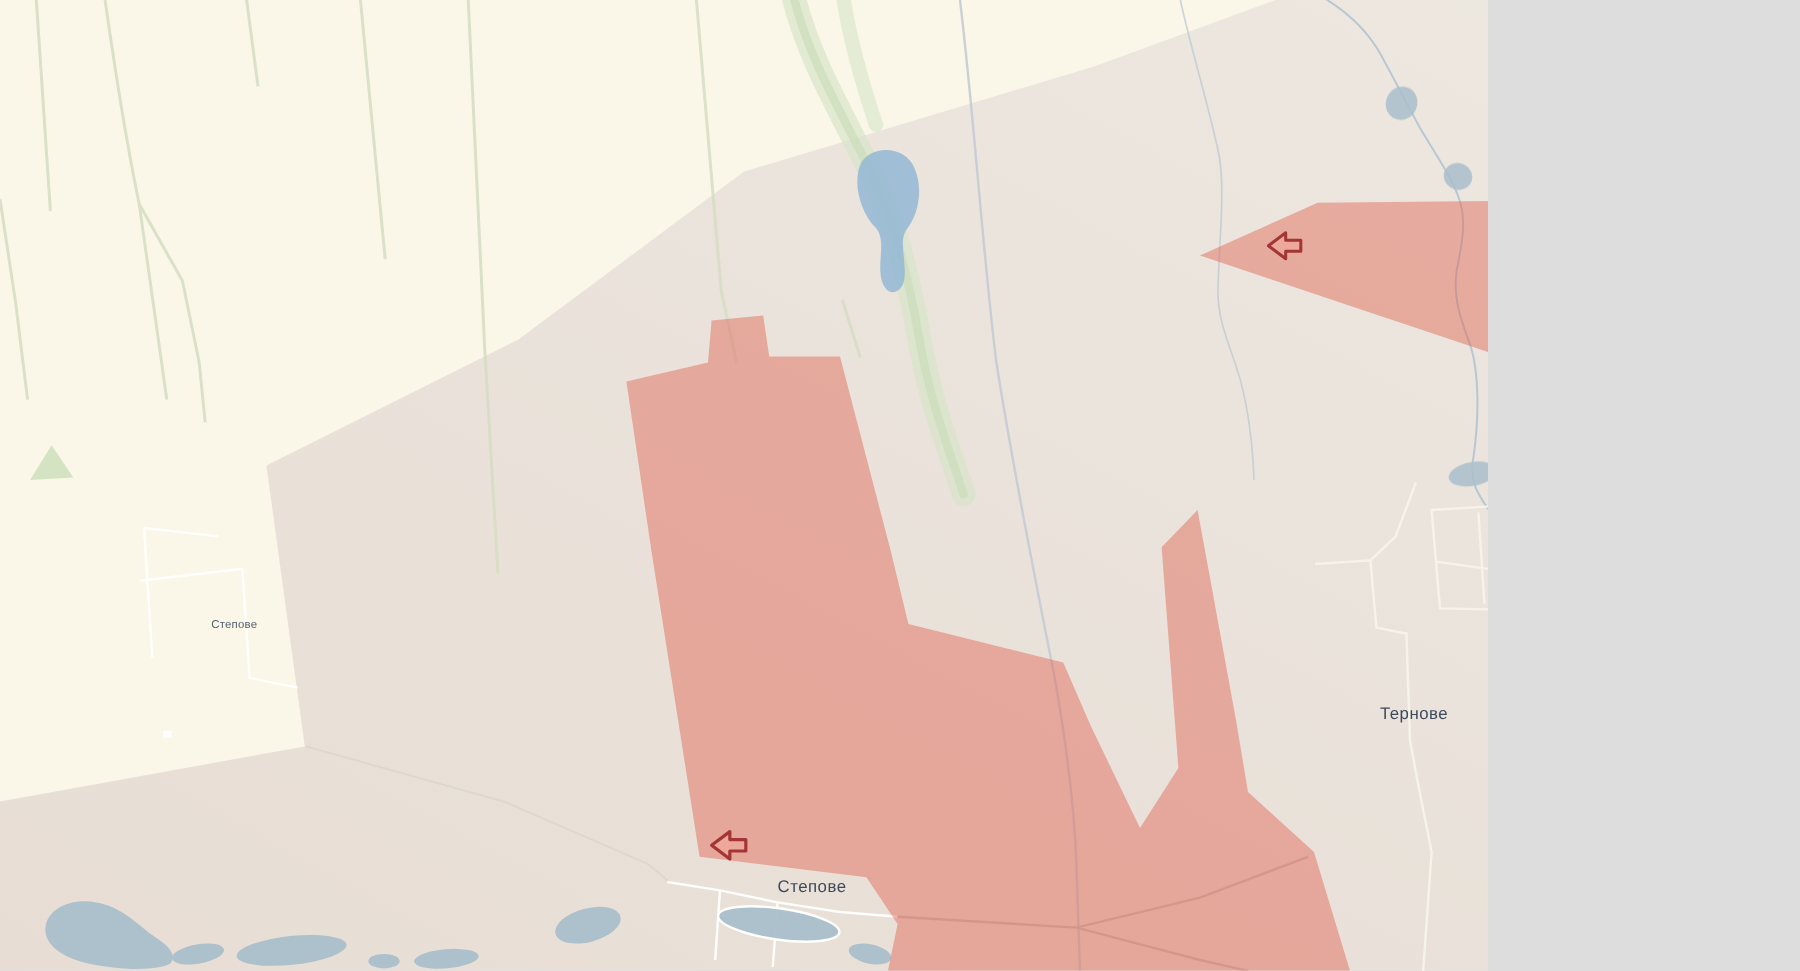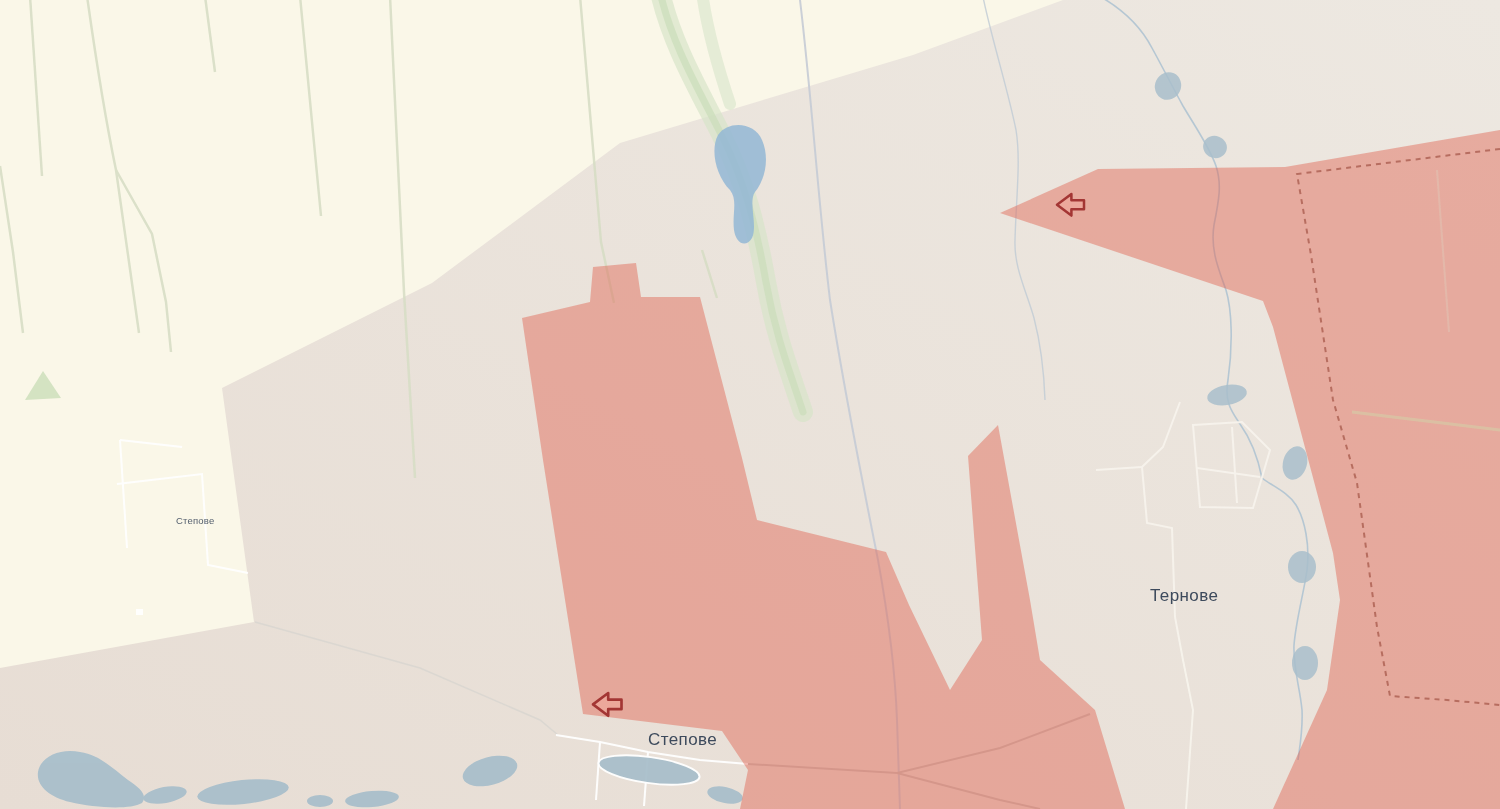--- a/index.html
+++ b/index.html
@@ -1,25 +1,25 @@
 <!DOCTYPE html>
 <html style="--c-free-area: #FAF7E8; --c-gray-zone-light: #EDE8E1; --c-gray-zone-dark: #E7DDD4; --c-occupied-fill: rgba(225,97,80,0.45); --c-frontline-dash: #AE6355; --c-water: #93B7D5; --c-lake: #A9BFCB; --c-greenery: #D6DDC4; --c-label-color: #3D4A5C; --c-arrow-stroke: #A33634;"><head>
 <meta charset="utf-8">
 <style>
   html,body{margin:0;padding:0;background:#ddd;}
   #viewport{
-    position:relative;width:1500px;height:809px;overflow:hidden;
+    position:relative;width:1240px;height:809px;overflow:hidden;
     font-family:"Liberation Sans",sans-serif;
   }
   #viewport svg{position:absolute;left:0;top:0;display:block;}
   .place-label{
     position:absolute;color:var(--c-label-color,#3D4A5C);
     white-space:nowrap;user-select:none;pointer-events:none;
   }
-  .label-lg{font-size:17px;letter-spacing:.4px;text-align:center;}
+  .label-lg{font-size:14px;letter-spacing:.4px;text-align:center;}
   .label-sm{font-size:9.5px;color:#55606f;letter-spacing:.2px;}
   .free{fill:var(--c-free-area,#FAF7E8);}
   .occupied{fill:var(--c-occupied-fill,rgba(225,97,80,0.45));}
   .frontline{stroke:var(--c-frontline-dash,#AE6355);}
   .arrow{fill:rgba(236,167,155,.9);stroke:var(--c-arrow-stroke,#A33634);}
 </style>
 </head>
 <body>
 
 <div id="viewport">

